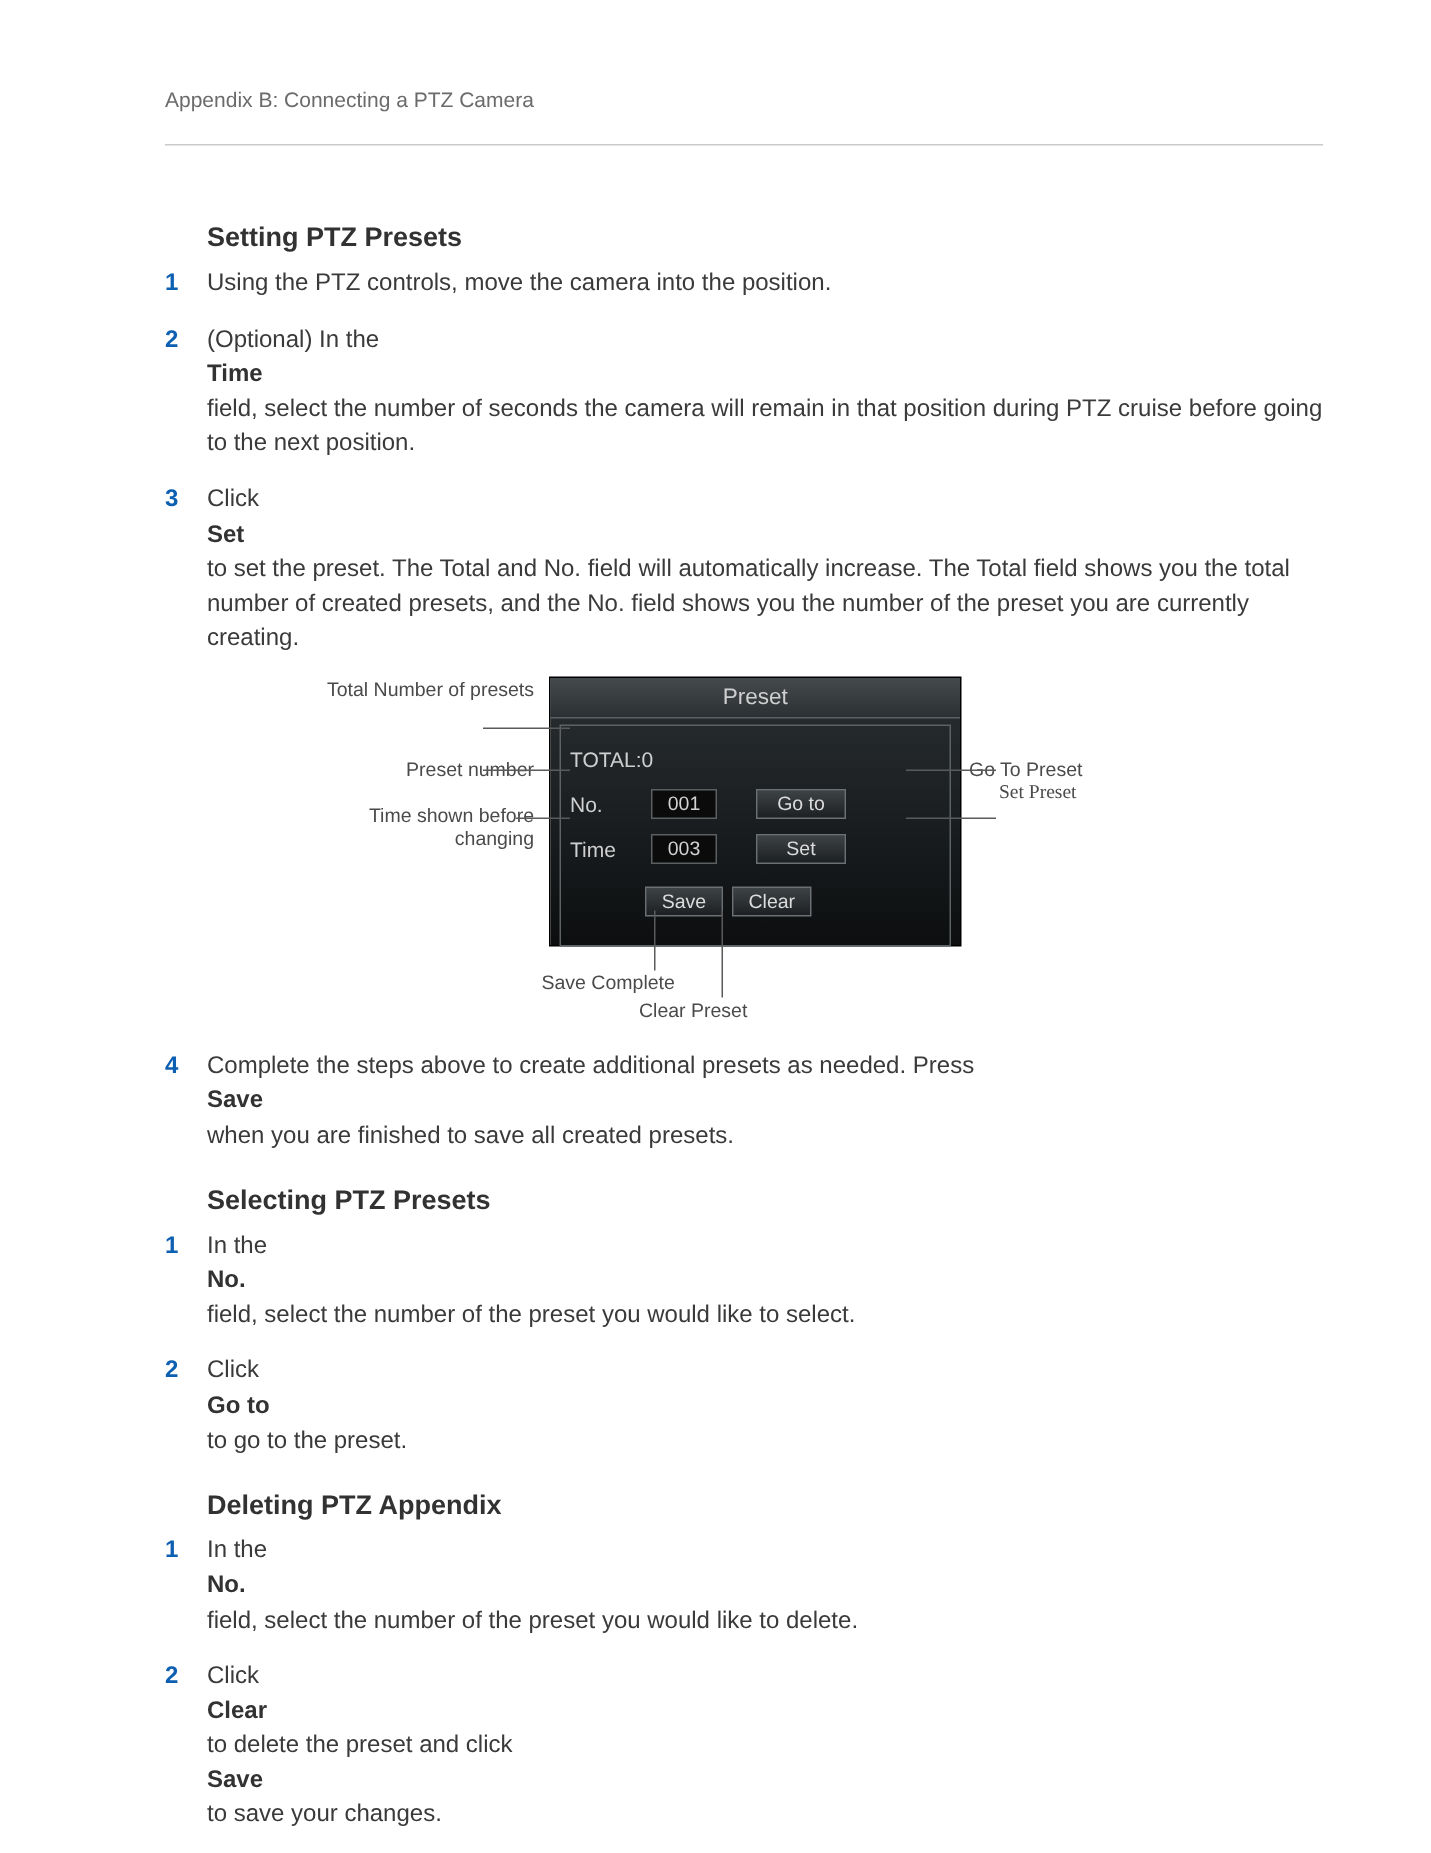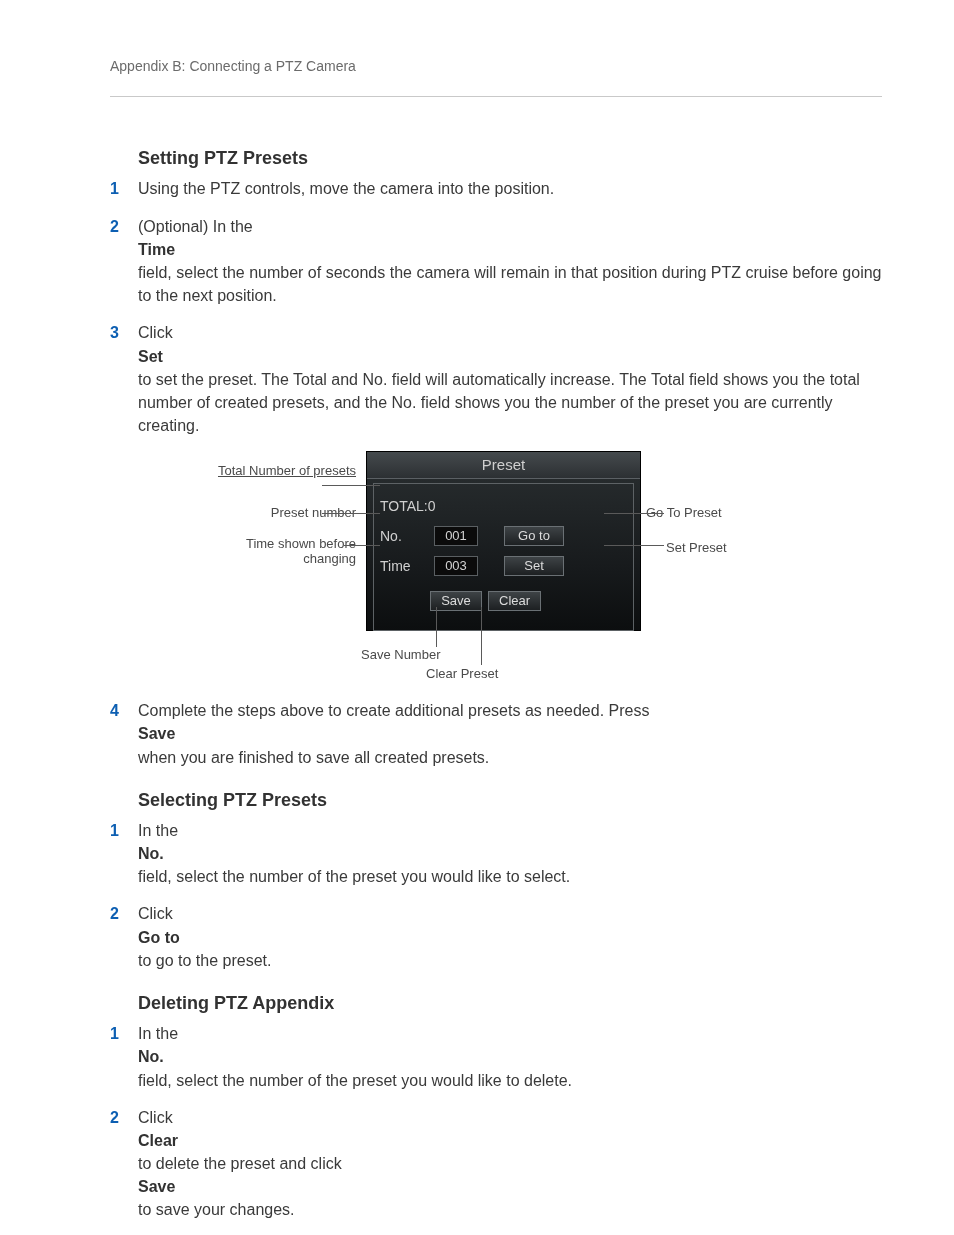--- a/index.html
+++ b/index.html
@@ -146,36 +146,36 @@
       <span class="inline">(Optional) In the </span><strong>Time</strong><span class="inline"> field, select the number of seconds the camera will remain in that position during PTZ cruise before going to the next position.</span>
     </li>
     <li>
       <span class="inline">Click </span><strong>Set</strong><span class="inline"> to set the preset. The Total and No. field will automatically increase. The Total field shows you the total number of created presets, and the No. field shows you the number of the preset you are currently creating.</span>
     </li>
   </ol>
 
   <div class="figure-wrap">
     <div class="figure">
 
-      <div class="callout left" style="left:0; top:13px; width:140px;text-decoration:underline;">Total Number of presets</div>
+      <div class="callout left" style="left:0; top:2px; width:140px;">Total Number of presets</div>
       <div class="line h" style="left:106px; top:34px; width:58px;"></div>
 
       <div class="callout left" style="left:0; top:55px; width:140px;">Preset number</div>
       <div class="line h" style="left:106px; top:62px; width:58px;"></div>
 
       <div class="callout left" style="left:0; top:86px; width:140px;">Time shown before changing</div>
       <div class="line h" style="left:128px; top:94px; width:36px;"></div>
 
       <div class="callout right" style="left:430px; top:55px;">Go To Preset</div>
       <div class="line h" style="left:388px; top:62px; width:60px;"></div>
 
-      <div class="callout right" style="left:450px; top:90px;">Set Preset</div>
+      <div class="callout right" style="left:450px; top:70px;font-family:Liberation Serif, serif;">Set Preset</div>
       <div class="line h" style="left:388px; top:94px; width:60px;"></div>
 
-      <div class="callout" style="left:145px; top:197px;">Save Number</div>
+      <div class="callout" style="left:145px; top:197px;">Save Complete</div>
       <div class="line v" style="left:220px; top:156px; height:40px;"></div>
 
       <div class="callout" style="left:210px; top:216px;">Clear Preset</div>
       <div class="line v" style="left:265px; top:156px; height:58px;"></div>
 
       <div class="panel">
         <div class="title">Preset</div>
         <div class="panel-inner">
           <div class="prow">
             <div class="plabel" style="width:auto">TOTAL:0</div>

